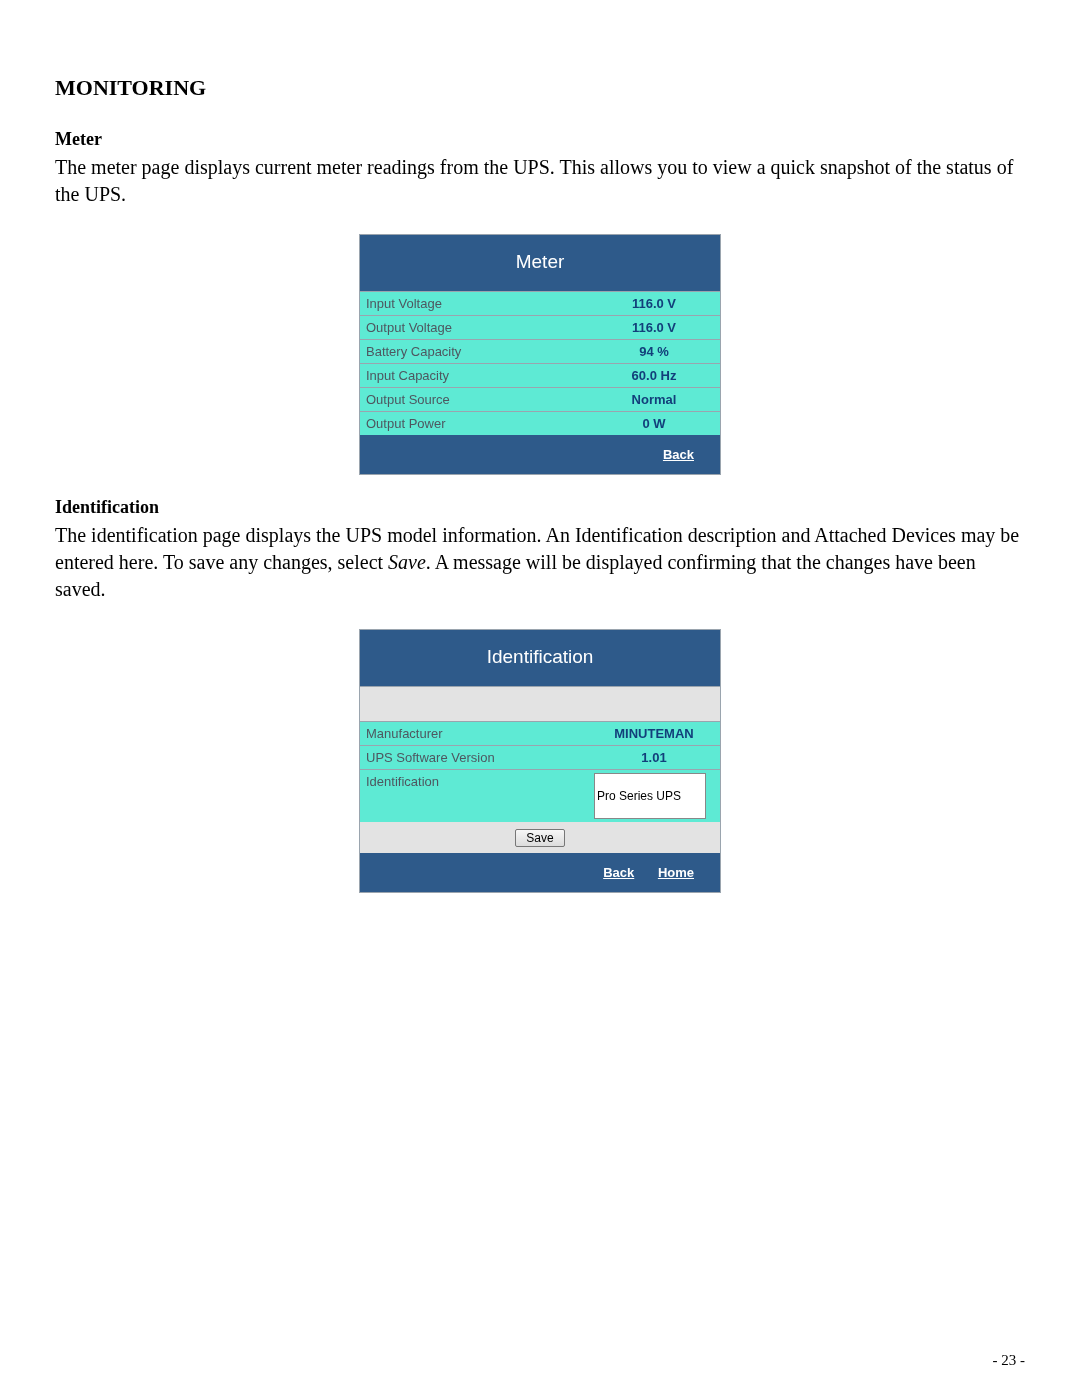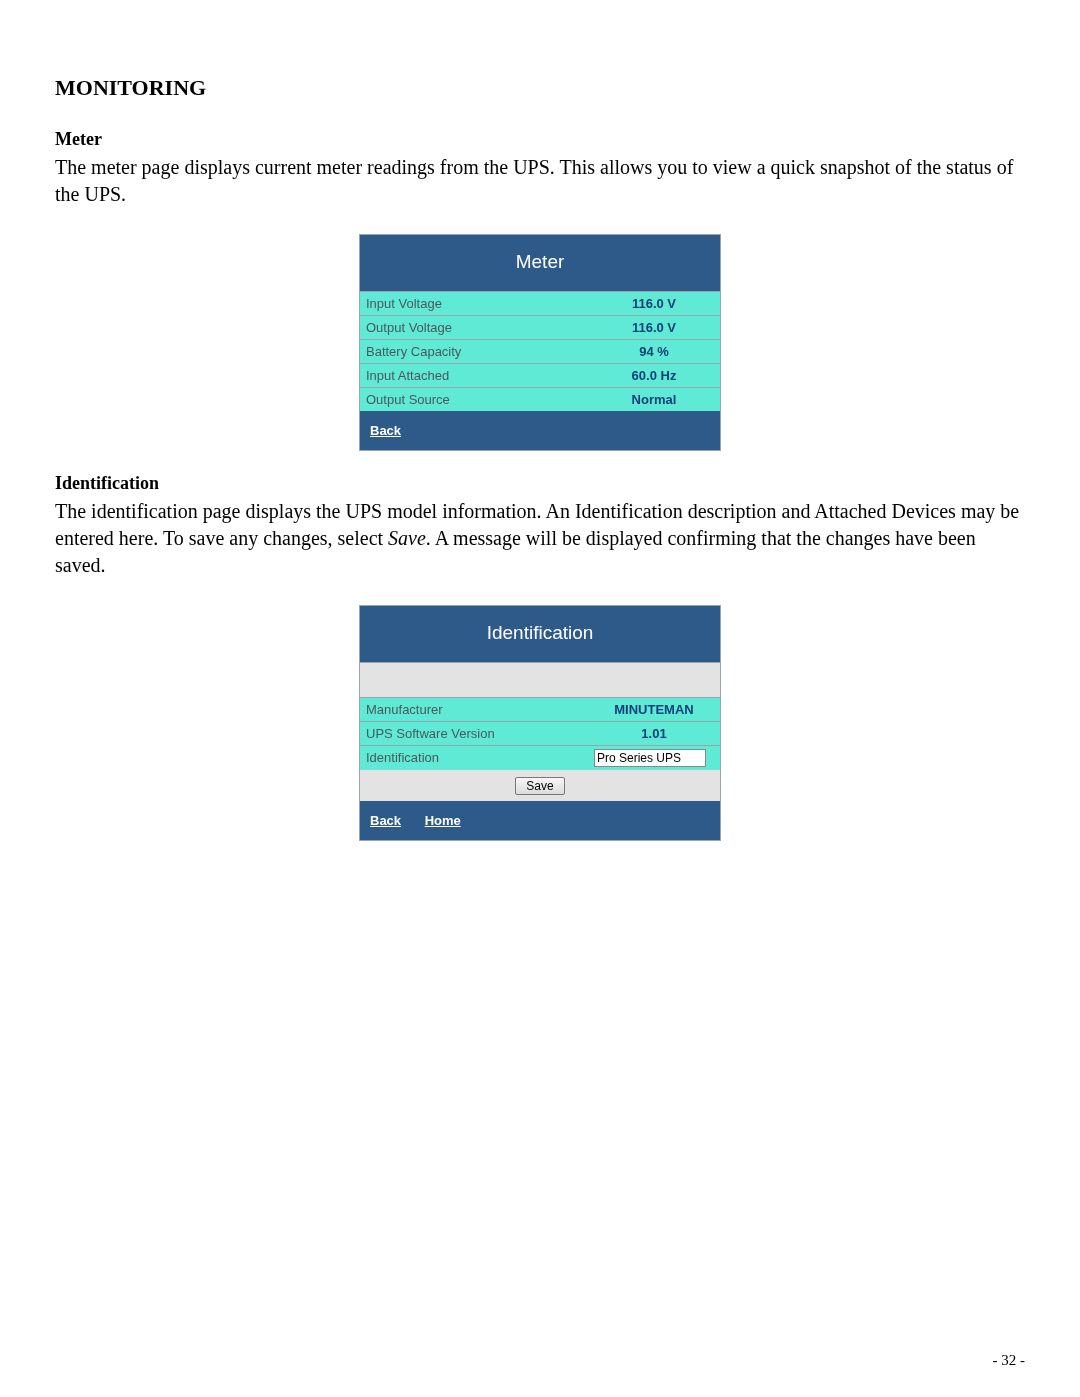--- a/index.html
+++ b/index.html
@@ -71,24 +71,24 @@
   .row .value {
     flex: 1;
     padding: 4px 6px;
     text-align: center;
     color: #123f7a;
     font-weight: bold;
   }
   .panel-footer {
     background: #2e5a8a;
     color: #fff;
-    text-align: left;
+    text-align: right;
     font-size: 13px;
     font-weight: bold;
-    padding: 12px 0;
+    padding: 12px 16px;
   }
   .panel-footer .link {
     color: #fff;
     text-decoration: underline;
     padding: 0 10px;
     cursor: pointer;
   }
   
   .id-subheader {
     background: #e3e3e3;
@@ -98,21 +98,21 @@
   .row-input .value {
     text-align: left;
     padding: 3px 6px;
   }
   .row-input input {
     width: 112px;
     box-sizing: border-box;
     border: 1px solid #888;
     font-family: Arial, Helvetica, sans-serif;
     font-size: 12px;
-    padding: 1px 2px;
+    padding: 15px 2px;
     color: #000;
   }
   .save-row {
     background: #e3e3e3;
     text-align: center;
     padding: 6px 0;
   }
   .save-btn {
     font-family: Arial, Helvetica, sans-serif;
     font-size: 12px;
@@ -152,26 +152,30 @@
         </div>
         <div class="row">
           <div class="label">Output Voltage</div>
           <div class="value">116.0 V</div>
         </div>
         <div class="row">
           <div class="label">Battery Capacity</div>
           <div class="value">94 %</div>
         </div>
         <div class="row">
-          <div class="label">Input Attached</div>
+          <div class="label">Input Capacity</div>
           <div class="value">60.0 Hz</div>
         </div>
         <div class="row">
           <div class="label">Output Source</div>
           <div class="value">Normal</div>
+        </div>
+        <div class="row">
+          <div class="label">Output Power</div>
+          <div class="value">0 W</div>
         </div>
       </div>
       <div class="panel-footer">
         <span class="link">Back</span>
       </div>
     </div>
   </div>
 
   <div class="spacer-after"></div>
 
@@ -203,14 +207,14 @@
       <div class="save-row">
         <button class="save-btn">Save</button>
       </div>
       <div class="panel-footer">
         <span class="link">Back</span>
         <span class="link">Home</span>
       </div>
     </div>
   </div>
 
-  <div class="page-number">- 32 -</div>
+  <div class="page-number">- 23 -</div>
 </div>
 
 </body></html>

